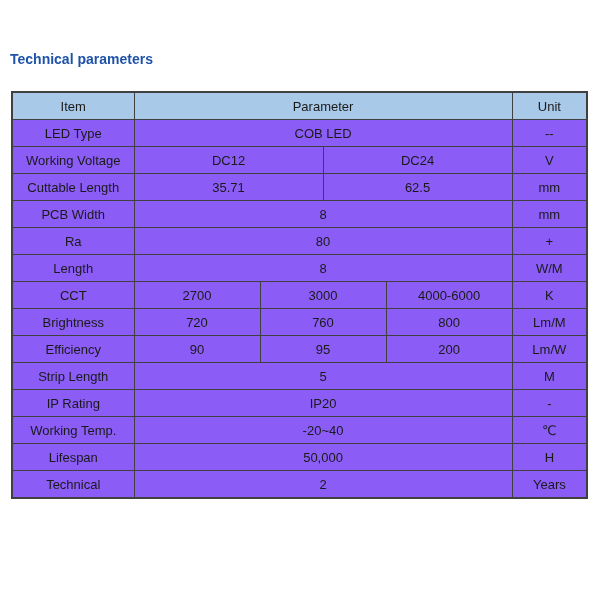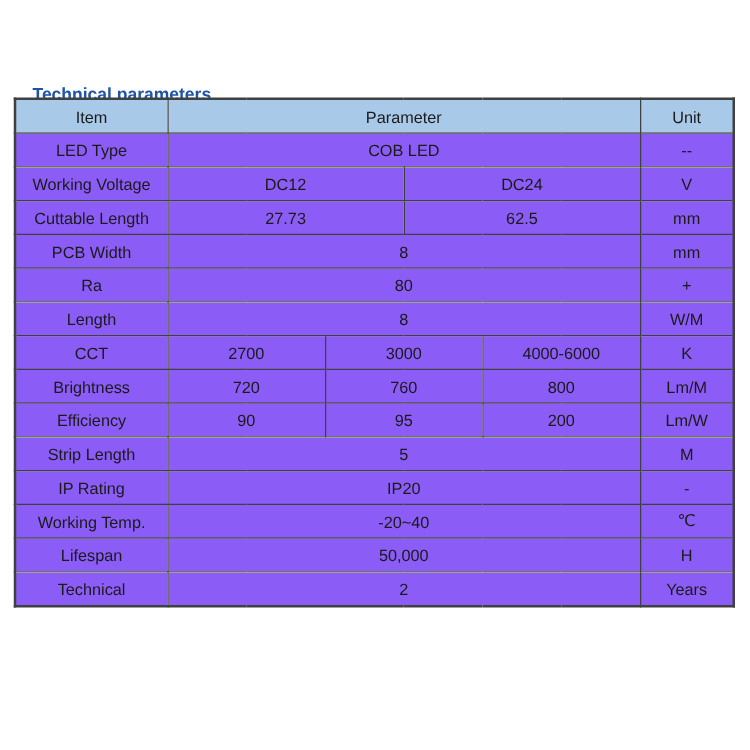--- a/index.html
+++ b/index.html
@@ -8,30 +8,30 @@
     width: 600px;
     height: 600px;
     background: #ffffff;
     font-family: "Liberation Sans", "DejaVu Sans", sans-serif;
     overflow: hidden;
   }
   .doc-title {
     position: absolute;
     left: 10px;
     top: 51px;
-    margin: 16px;
+    margin: 0;
     font-size: 14px;
     font-weight: bold;
     color: #1e53a8;
     letter-spacing: 0px;
   }
   table.spec {
     position: absolute;
     left: 11px;
-    top: 78px;
+    top: 91px;
     width: 575px;
     border-collapse: collapse;
     table-layout: fixed;
     border: 2px solid #404040;
   }
   table.spec th, table.spec td {
     border: 1px solid #404040;
     text-align: center;
     vertical-align: middle;
     font-size: 13px;
@@ -79,21 +79,21 @@
         <td>--</td>
       </tr>
       <tr>
         <td>Working Voltage</td>
         <td colspan="3">DC12</td>
         <td colspan="3">DC24</td>
         <td>V</td>
       </tr>
       <tr>
         <td>Cuttable Length</td>
-        <td colspan="3">27.73</td>
+        <td colspan="3">35.71</td>
         <td colspan="3">62.5</td>
         <td>mm</td>
       </tr>
       <tr>
         <td>PCB Width</td>
         <td colspan="6">8</td>
         <td>mm</td>
       </tr>
       <tr>
         <td>Ra</td>

